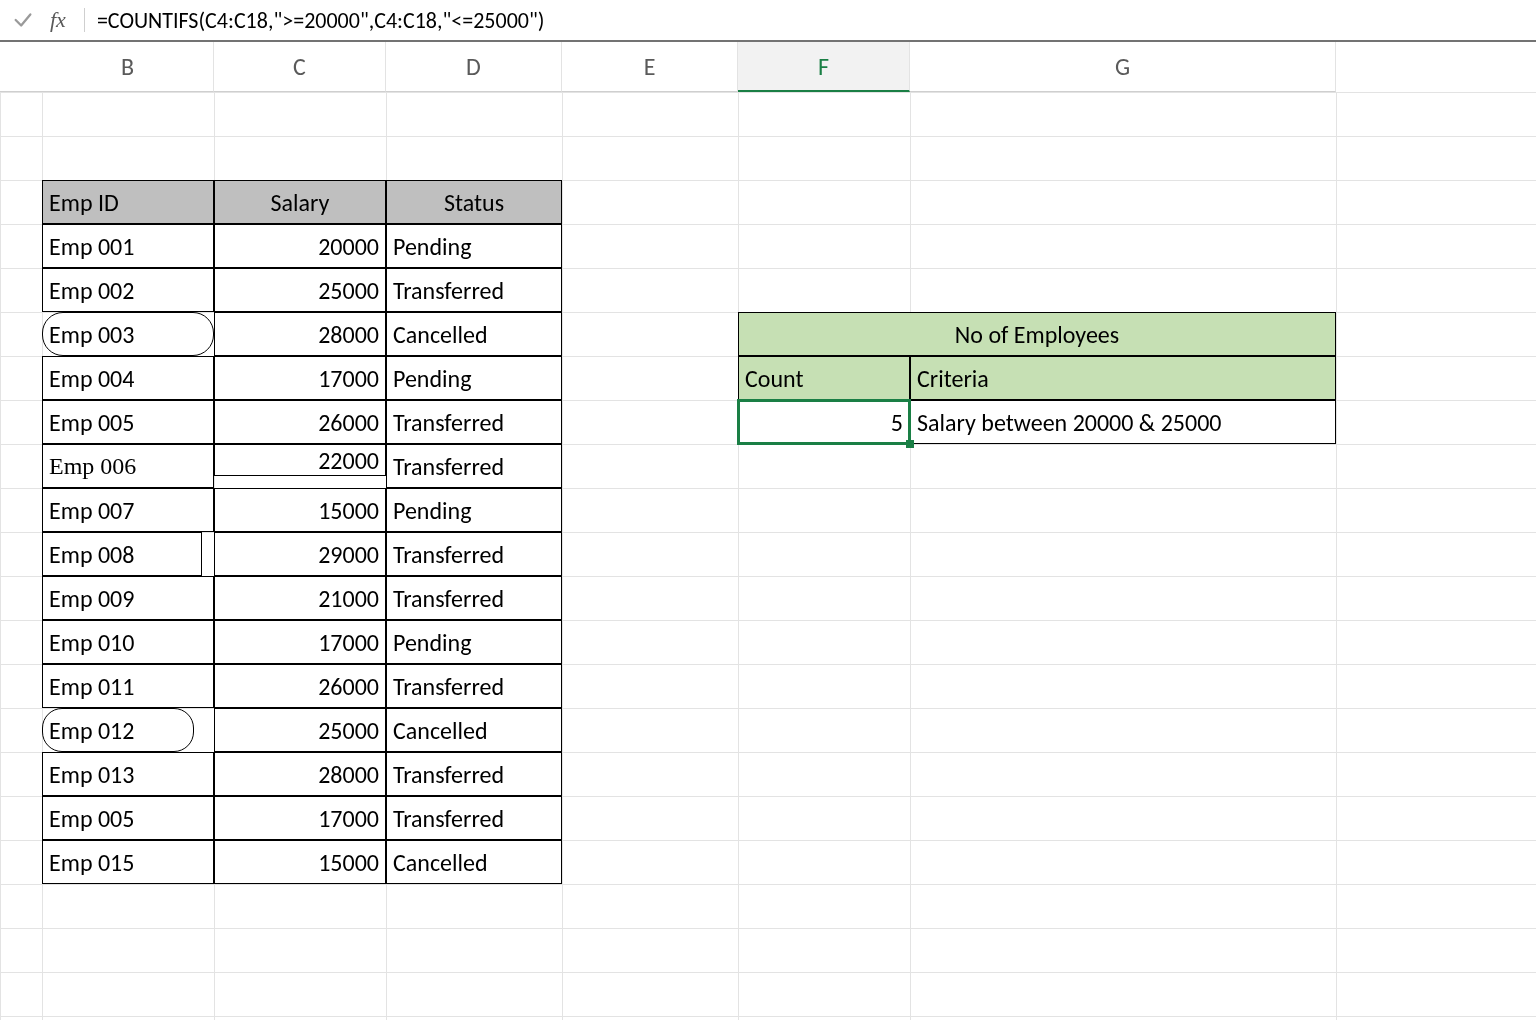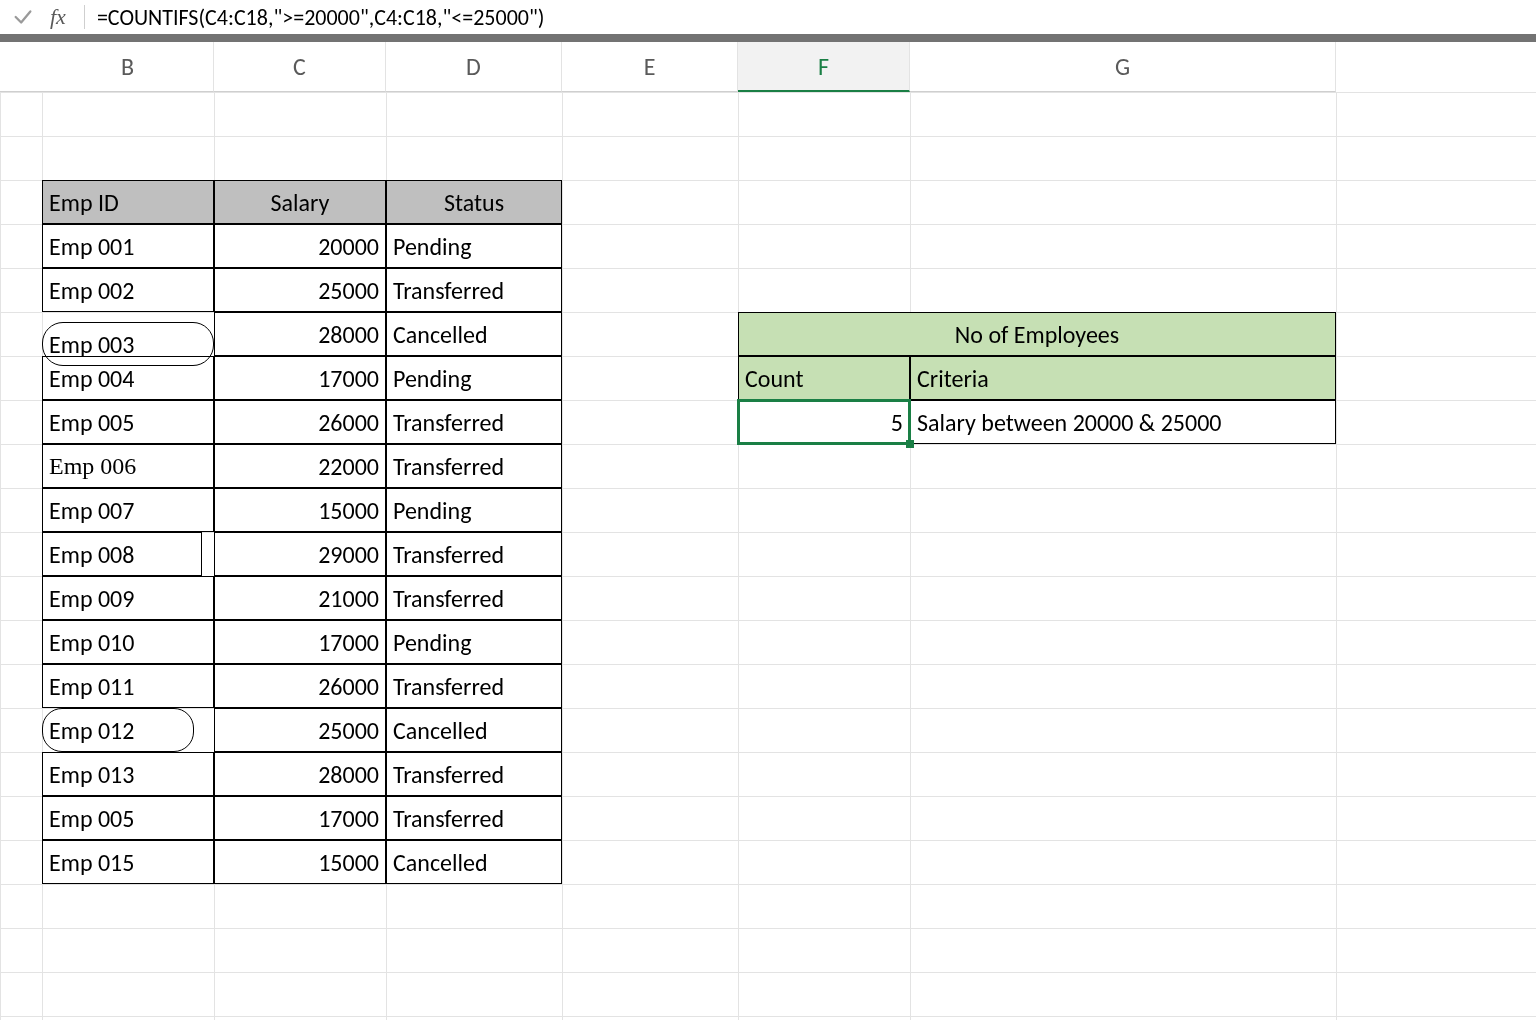--- a/index.html
+++ b/index.html
@@ -8,21 +8,21 @@
     font-family: Calibri, "Segoe UI", Arial, sans-serif;
     font-size: 22px;
     background: #fff;
     color: #000;
     overflow: hidden;
   }
   .formula-bar {
     display: flex;
     align-items: center;
     height: 42px;
-    border-bottom: 8px solid #737373;
+    border-bottom: 2px solid #737373;
     padding: 0 10px;
     background: #fff;
   }
   .check-icon {
     width: 26px; height: 26px;
     display: flex; align-items: center; justify-content: center;
     color: #9a9a9a;
     margin-right: 14px;
   }
   .check-icon svg { stroke: #9a9a9a; }
@@ -183,31 +183,31 @@
   <div id="cells">
       <div class="cell thead tbl-border left" style="left: 42px; top: 138px; width: 172px; height: 44px;">Emp ID</div>
       <div class="cell thead tbl-border center" style="left: 214px; top: 138px; width: 172px; height: 44px;">Salary</div>
       <div class="cell thead tbl-border center" style="left: 386px; top: 138px; width: 176px; height: 44px;">Status</div>
       <div class="cell tbl-border left" style="left: 42px; top: 182px; width: 172px; height: 44px;">Emp 001</div>
       <div class="cell tbl-border right" style="left: 214px; top: 182px; width: 172px; height: 44px;">20000</div>
       <div class="cell tbl-border left" style="left: 386px; top: 182px; width: 176px; height: 44px;">Pending</div>
       <div class="cell tbl-border left" style="left: 42px; top: 226px; width: 172px; height: 44px;">Emp 002</div>
       <div class="cell tbl-border right" style="left: 214px; top: 226px; width: 172px; height: 44px;">25000</div>
       <div class="cell tbl-border left" style="left: 386px; top: 226px; width: 176px; height: 44px;">Transferred</div>
-      <div class="cell tbl-border left" style="left: 42px; top: 280px; width: 172px; height: 44px; border-radius: 21px;">Emp 003</div>
+      <div class="cell tbl-border left" style="left: 42px; top: 270px; width: 172px; height: 44px; border-radius: 21px;">Emp 003</div>
       <div class="cell tbl-border right" style="left: 214px; top: 270px; width: 172px; height: 44px;">28000</div>
       <div class="cell tbl-border left" style="left: 386px; top: 270px; width: 176px; height: 44px;">Cancelled</div>
       <div class="cell tbl-border left" style="left: 42px; top: 314px; width: 172px; height: 44px;">Emp 004</div>
       <div class="cell tbl-border right" style="left: 214px; top: 314px; width: 172px; height: 44px;">17000</div>
       <div class="cell tbl-border left" style="left: 386px; top: 314px; width: 176px; height: 44px;">Pending</div>
       <div class="cell tbl-border left" style="left: 42px; top: 358px; width: 172px; height: 44px;">Emp 005</div>
       <div class="cell tbl-border right" style="left: 214px; top: 358px; width: 172px; height: 44px;">26000</div>
       <div class="cell tbl-border left" style="left: 386px; top: 358px; width: 176px; height: 44px;">Transferred</div>
       <div class="cell tbl-border left" style="left: 42px; top: 402px; width: 172px; height: 44px; font-family: Liberation Serif, serif;">Emp 006</div>
-      <div class="cell tbl-border right" style="left: 214px; top: 402px; width: 172px; height: 44px;">22000</div>
+      <div class="cell tbl-border right" style="left: 214px; top: 402px; width: 172px; height: 32px;">22000</div>
       <div class="cell tbl-border left" style="left: 386px; top: 402px; width: 176px; height: 44px;">Transferred</div>
       <div class="cell tbl-border left" style="left: 42px; top: 446px; width: 172px; height: 44px;">Emp 007</div>
       <div class="cell tbl-border right" style="left: 214px; top: 446px; width: 172px; height: 44px;">15000</div>
       <div class="cell tbl-border left" style="left: 386px; top: 446px; width: 176px; height: 44px;">Pending</div>
       <div class="cell tbl-border left" style="left: 42px; top: 490px; width: 160px; height: 44px;">Emp 008</div>
       <div class="cell tbl-border right" style="left: 214px; top: 490px; width: 172px; height: 44px;">29000</div>
       <div class="cell tbl-border left" style="left: 386px; top: 490px; width: 176px; height: 44px;">Transferred</div>
       <div class="cell tbl-border left" style="left: 42px; top: 534px; width: 172px; height: 44px;">Emp 009</div>
       <div class="cell tbl-border right" style="left: 214px; top: 534px; width: 172px; height: 44px;">21000</div>
       <div class="cell tbl-border left" style="left: 386px; top: 534px; width: 176px; height: 44px;">Transferred</div>

